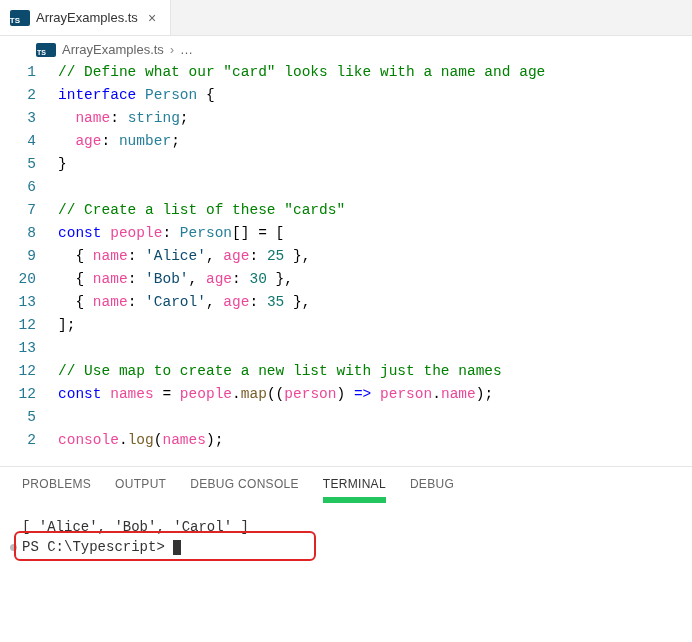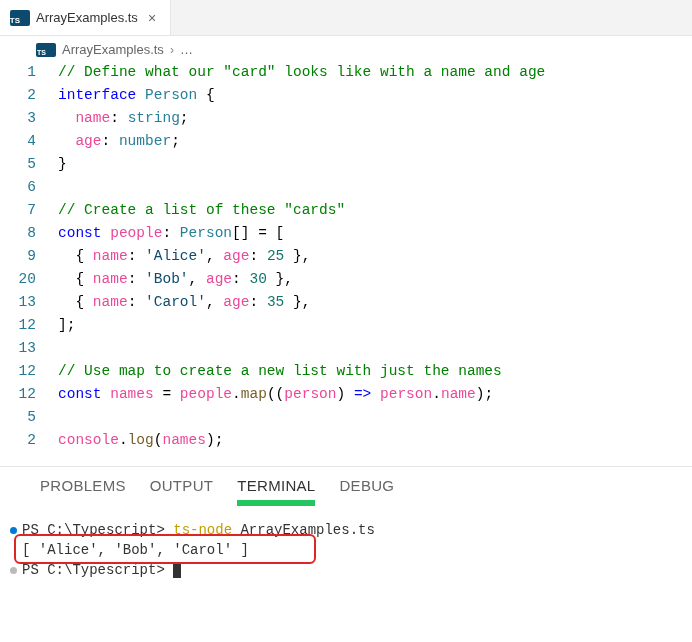--- a/index.html
+++ b/index.html
@@ -72,23 +72,23 @@
   .c-keyword { color: #0000ff; }
   .c-type    { color: #267f99; }
   .c-var     { color: #ec4899; }
   .c-string  { color: #0c4a6e; }
   .c-number  { color: #0f766e; }
   .c-func    { color: #795e26; }
   .c-plain   { color: #000; }
   .panel-tabs {
     display: flex;
     gap: 24px;
-    padding: 10px 22px 0 40px;
+    padding: 10px 22px 0 22px;
     border-top: 1px solid #e5e5e5;
-    font-size: 15px;
+    font-size: 12px;
     letter-spacing: 0.3px;
     color: #666;
     margin-top: 6px;
     text-align: right;
   }
   .panel-tab { padding-bottom: 6px; cursor: pointer; }
   .panel-tab.active { color: #333; border-bottom: 6px solid #22c55e; }
   .terminal {
     font-family: Consolas, "Courier New", monospace;
     font-size: 14px;
@@ -156,29 +156,26 @@
       <div>12</div>
       <div>5</div>
       <div>2</div>
     </div>
   <div class="code" id="code"><div class="code-line"><span class="c-comment">// Define what our "card" looks like with a name and age</span></div><div class="code-line"><span class="c-keyword">interface</span><span class="c-plain"> </span><span class="c-type">Person</span><span class="c-plain"> {</span></div><div class="code-line"><span class="c-plain">  </span><span class="c-var">name</span><span class="c-plain">: </span><span class="c-type">string</span><span class="c-plain">;</span></div><div class="code-line"><span class="c-plain">  </span><span class="c-var">age</span><span class="c-plain">: </span><span class="c-type">number</span><span class="c-plain">;</span></div><div class="code-line"><span class="c-plain">}</span></div><div class="code-line"><span class="c-plain"></span></div><div class="code-line"><span class="c-comment">// Create a list of these "cards"</span></div><div class="code-line"><span class="c-keyword">const</span><span class="c-plain"> </span><span class="c-var">people</span><span class="c-plain">: </span><span class="c-type">Person</span><span class="c-plain">[] = [</span></div><div class="code-line"><span class="c-plain">  { </span><span class="c-var">name</span><span class="c-plain">: </span><span class="c-string">'Alice'</span><span class="c-plain">, </span><span class="c-var">age</span><span class="c-plain">: </span><span class="c-number">25</span><span class="c-plain"> },</span></div><div class="code-line"><span class="c-plain">  { </span><span class="c-var">name</span><span class="c-plain">: </span><span class="c-string">'Bob'</span><span class="c-plain">, </span><span class="c-var">age</span><span class="c-plain">: </span><span class="c-number">30</span><span class="c-plain"> },</span></div><div class="code-line"><span class="c-plain">  { </span><span class="c-var">name</span><span class="c-plain">: </span><span class="c-string">'Carol'</span><span class="c-plain">, </span><span class="c-var">age</span><span class="c-plain">: </span><span class="c-number">35</span><span class="c-plain"> },</span></div><div class="code-line"><span class="c-plain">];</span></div><div class="code-line"><span class="c-plain"></span></div><div class="code-line"><span class="c-comment">// Use map to create a new list with just the names</span></div><div class="code-line"><span class="c-keyword">const</span><span class="c-plain"> </span><span class="c-var">names</span><span class="c-plain"> = </span><span class="c-var">people</span><span class="c-plain">.</span><span class="c-func">map</span><span class="c-plain">((</span><span class="c-var">person</span><span class="c-plain">) </span><span class="c-keyword">=&gt;</span><span class="c-plain"> </span><span class="c-var">person</span><span class="c-plain">.</span><span class="c-var">name</span><span class="c-plain">);</span></div><div class="code-line"><span class="c-plain"></span></div><div class="code-line"><span class="c-var">console</span><span class="c-plain">.</span><span class="c-func">log</span><span class="c-plain">(</span><span class="c-var">names</span><span class="c-plain">);</span></div></div>
 </div>
 
 <div class="panel-tabs" id="panel-tabs">
     <div class="panel-tab">PROBLEMS</div>
     <div class="panel-tab">OUTPUT</div>
+    <div class="panel-tab">DEBUG CONSOLE</div>
     <div class="panel-tab active">TERMINAL</div>
     <div class="panel-tab">DEBUG</div>
   </div>
 
 <div class="terminal">
-  <div class="term-line">
-    <span class="bullet blue"></span>
-    <span>PS C:\Typescript&gt; </span><span class="ts-node">ts-node</span><span> ArrayExamples.ts</span>
-  </div>
   <div class="term-line">
     <span>[ 'Alice', 'Bob', 'Carol' ]</span>
   </div>
   <div class="term-line">
     <span class="bullet gray"></span>
     <span>PS C:\Typescript&gt; </span><span class="term-cursor"></span>
   </div>
   <div class="highlight-box"></div>
 </div>
 

